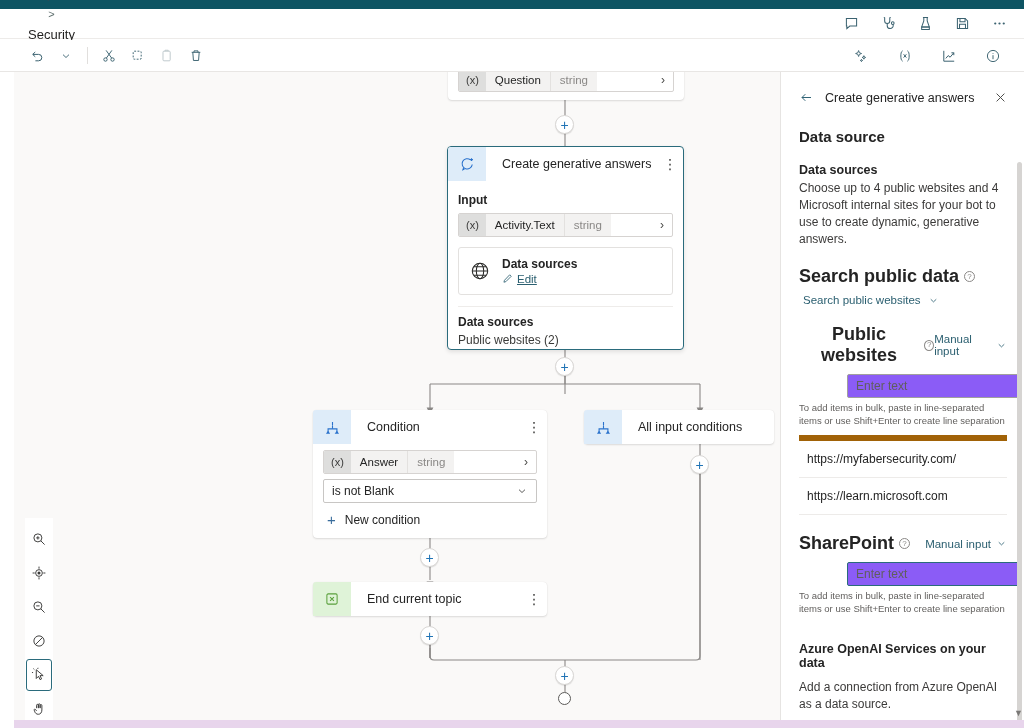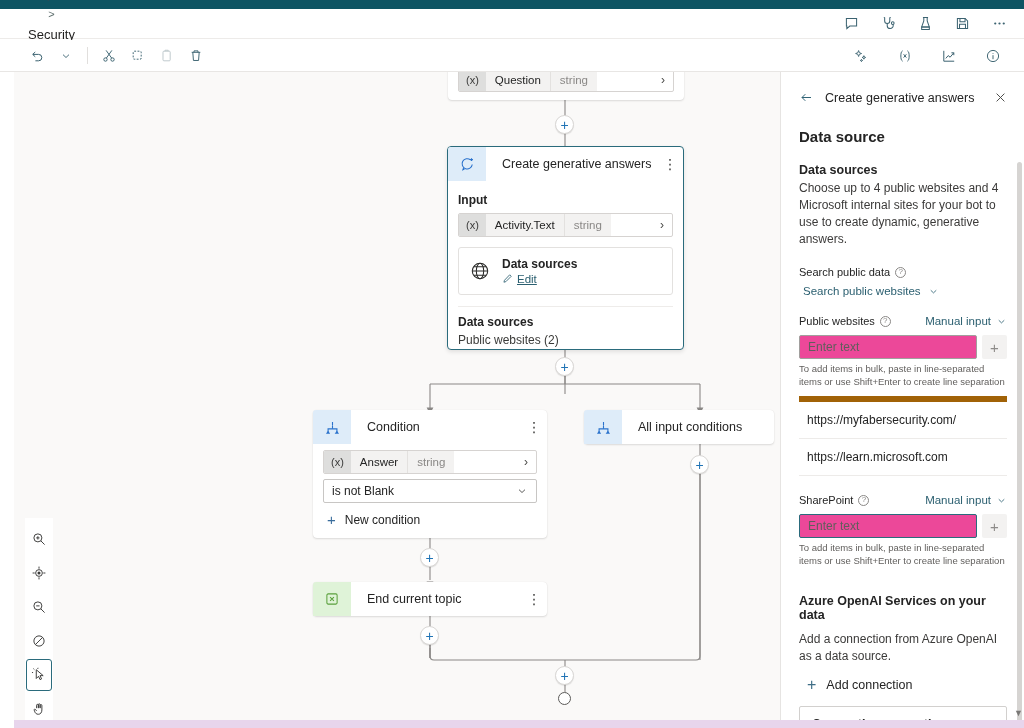--- a/index.html
+++ b/index.html
@@ -184,40 +184,40 @@
   }
   .back-arrow { color: #2b6072; font-size: 14px; cursor: pointer; line-height: 1; }
   .panel-head-title { font-size: 12.5px; color: #242424; flex: 1; }
   .panel-close { color: #4a4a48; font-size: 14px; cursor: pointer; line-height: 1; }
   .panel-h1 { font-size: 15px; font-weight: bold; color: #242424; margin-top: 18px; }
   .panel-h2 { font-size: 12.5px; font-weight: bold; color: #242424; margin-top: 18px; }
   .panel-p { font-size: 12px; color: #3b3a39; line-height: 1.42; margin-top: 3px; }
   .fieldlabel {
     display: flex; align-items: center; margin-top: 18px;
   }
-  .fl-text { font-size: 11px; font-weight: normal; color: #242424; text-align: center; }
+  .fl-text { font-size: 18px; font-weight: bold; color: #242424; text-align: center; }
   .qmark {
     display: inline-flex; align-items: center; justify-content: center;
     width: 11px; height: 11px; border-radius: 50%;
     border: 1px solid #8a8886; color: #8a8886;
     font-size: 8px; margin-left: 5px; line-height: 1;
   }
   .manual {
     margin-left: auto; font-size: 11.5px; color: #2b5f70;
     display: flex; align-items: center; gap: 5px; cursor: pointer;
   }
   .linkdrop {
     font-size: 11.5px; color: #2b5f70; margin-top: 7px; padding-left: 4px;
     display: flex; align-items: center; gap: 7px; cursor: pointer;
   }
   .inputrow { display: flex; align-items: stretch; margin-top: 8px; }
   .tinput {
     flex: 1; height: 24px; border: 1px solid #a19f9d; border-radius: 2px;
-    background: #ec4899; font-size: 12px; color: #242424;
-    padding: 0 8px; font-family: "Liberation Sans", sans-serif;
+    background: #8b5cf6; font-size: 12px; color: #242424;
+    padding: 0 8px; font-family: "Liberation Sans", sans-serif; margin-left: 48px;
   }
   .tinput::placeholder { color: #605e5c; }
   .tinput.focused { border: 1.5px solid #2a6b7c; }
   .addbtn {
     width: 25px; margin-left: 5px; background: #f3f2f1;
     display: flex; align-items: center; justify-content: center;
     color: #8d8b89; font-size: 15px; cursor: pointer; border-radius: 2px;
   }
   .hint { font-size: 9.5px; color: #605e5c; margin-top: 4px; line-height: 1.32; }
   .listitem {

